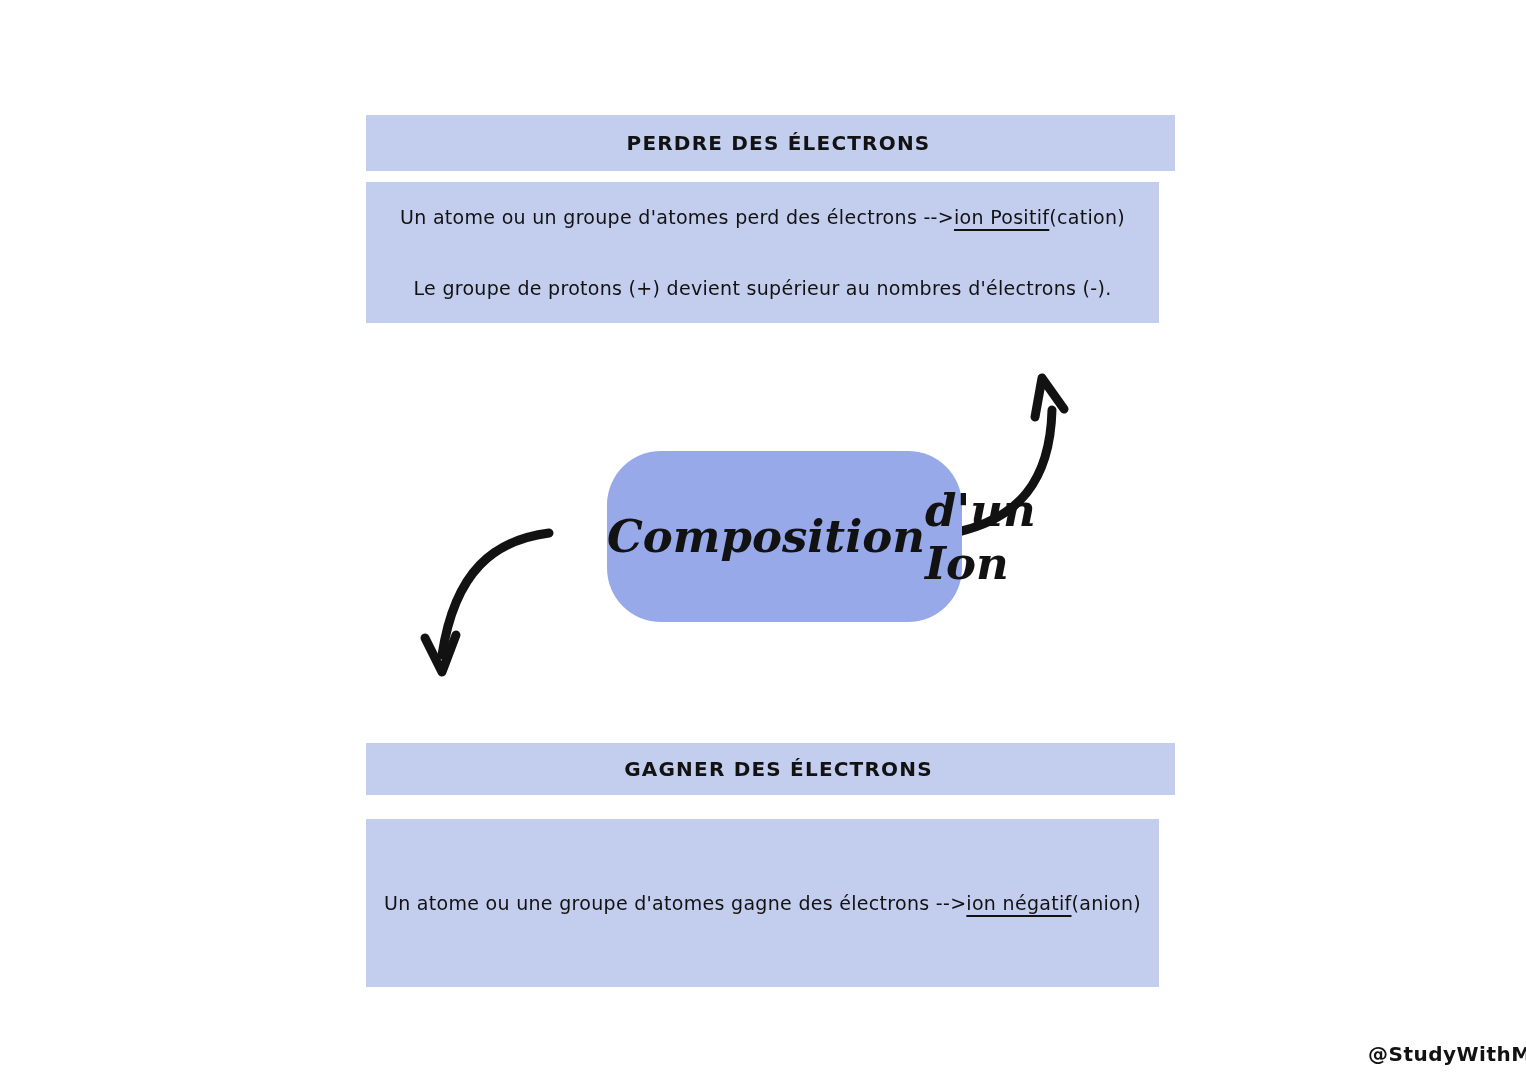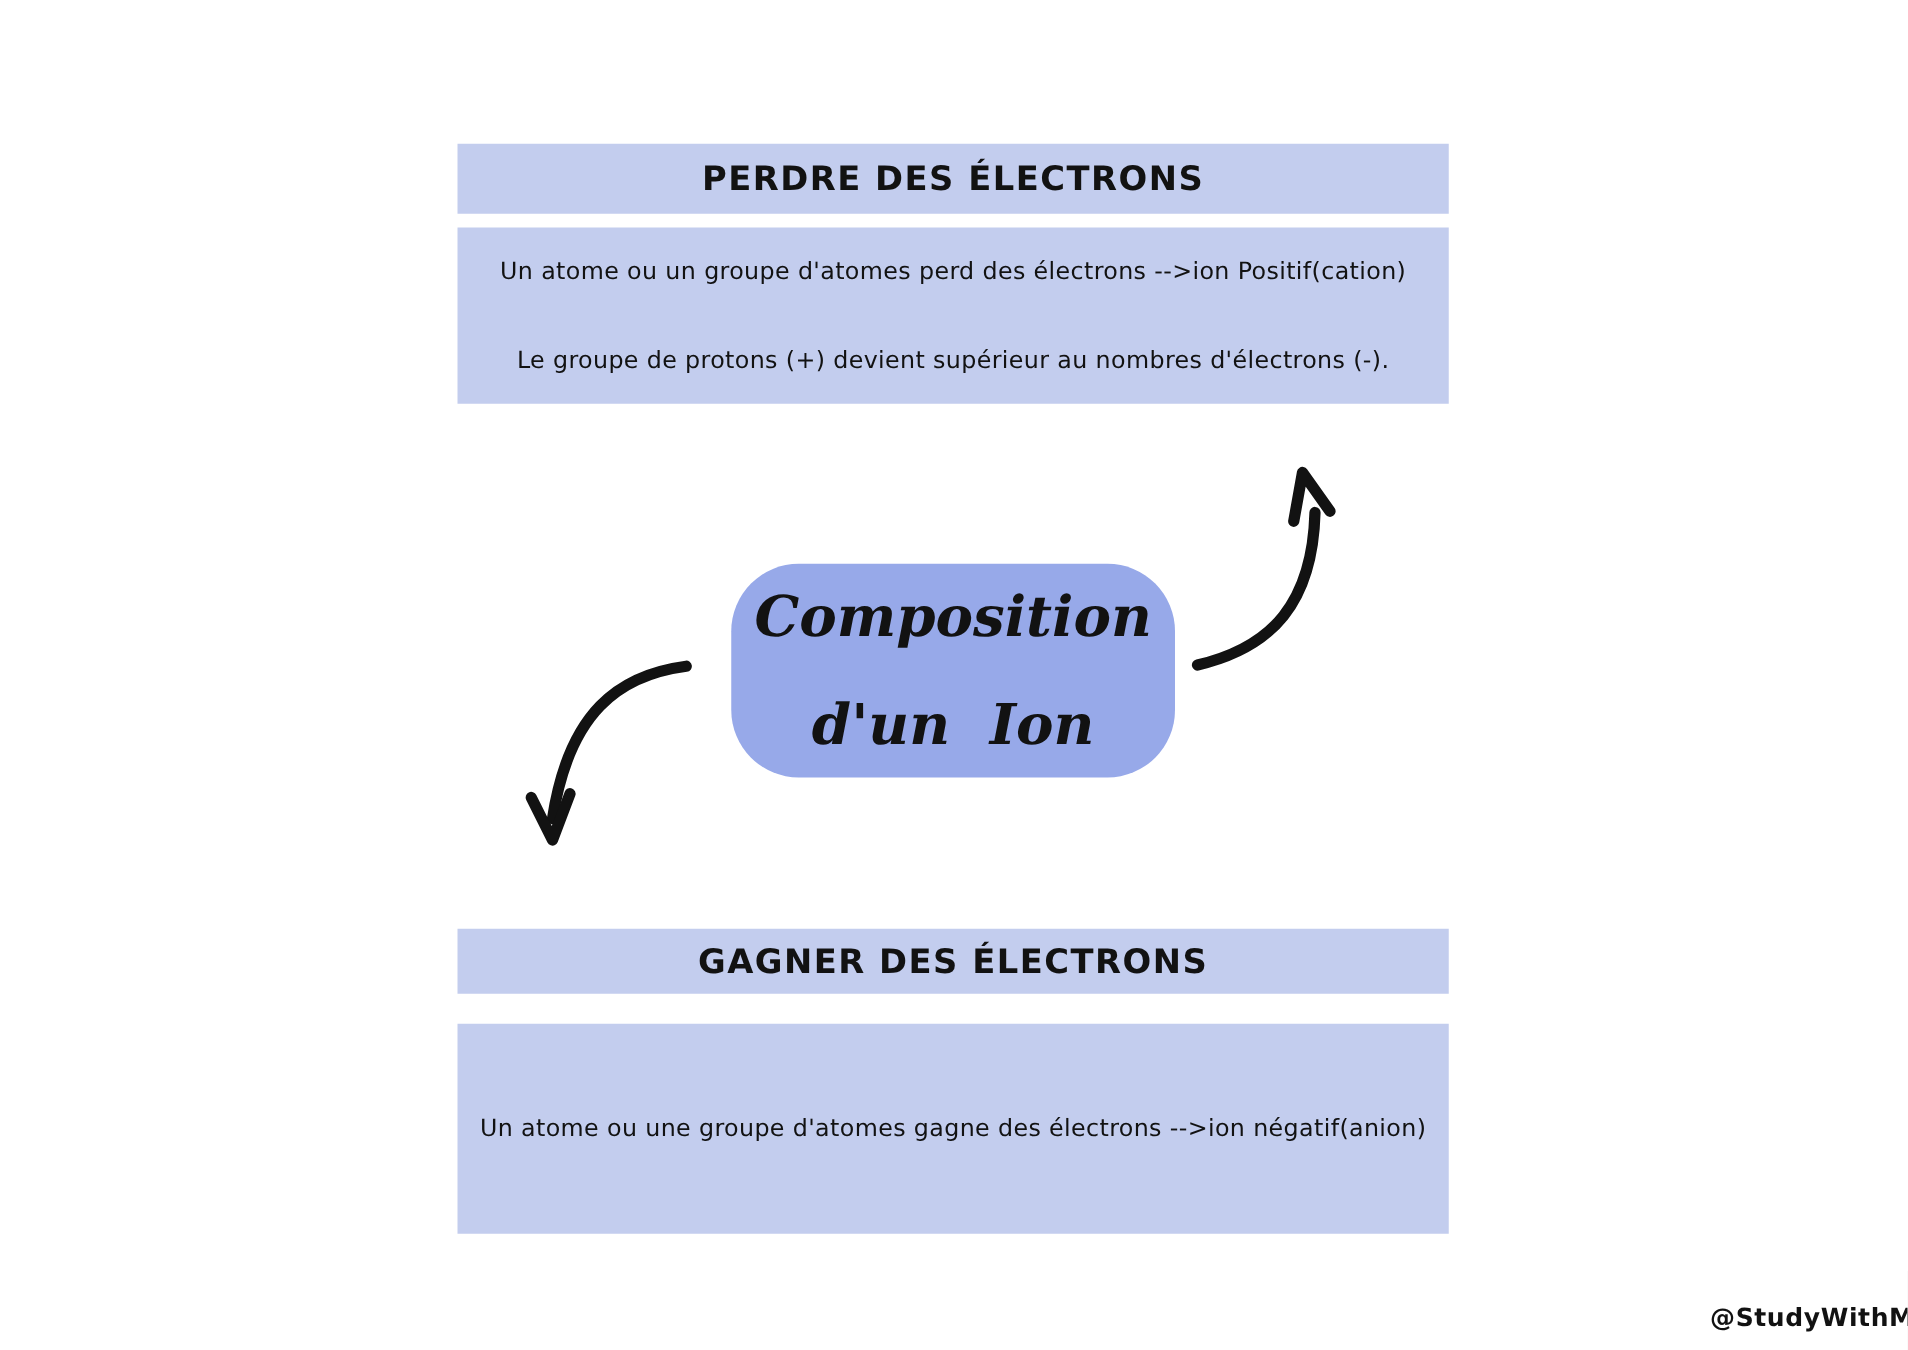--- a/index.html
+++ b/index.html
@@ -18,47 +18,49 @@
     margin:0 auto;
   }
   .band{
     position:absolute;
     left:366px;width:793px;
     background:var(--panel-light);
     display:flex;align-items:center;justify-content:center;
   }
   .band.header-band{
     font-weight:bold;
-    font-size:27px;
+    font-size:20px;
     letter-spacing:1.2px;
     color:var(--ink);
+    padding-left:16px;
   }
   #top-header{top:115px;height:56px;}
   #top-body{top:182px;height:141px;}
   #bottom-header{top:743px;height:52px;}
   #bottom-body{top:819px;height:168px;}
   .body-band{flex-direction:column;align-items:stretch;}
   .line{
     flex:1;margin:0;
     display:flex;align-items:center;justify-content:center;
     font-size:19px;
     letter-spacing:0.3px;
     color:var(--ink);
     white-space:nowrap;
   }
   .line .u{
+    text-decoration:underline;
     text-decoration-thickness:2px;
     text-underline-offset:5px;
   }
   .center-box{
     position:absolute;
-    left:585px;top:451px;width:355px;height:171px;
+    left:607px;top:451px;width:355px;height:171px;
     background:var(--panel-medium);
     border-radius:54px;
-    display:flex;flex-direction:column;
+    display:flex;flex-direction:row;
   }
   .center-line{
     flex:1;margin:0;
     display:flex;align-items:center;justify-content:center;
     font-family:"DejaVu Serif",serif;
     font-style:italic;
     font-weight:bold;
     font-size:45px;
     color:var(--ink);
   }

